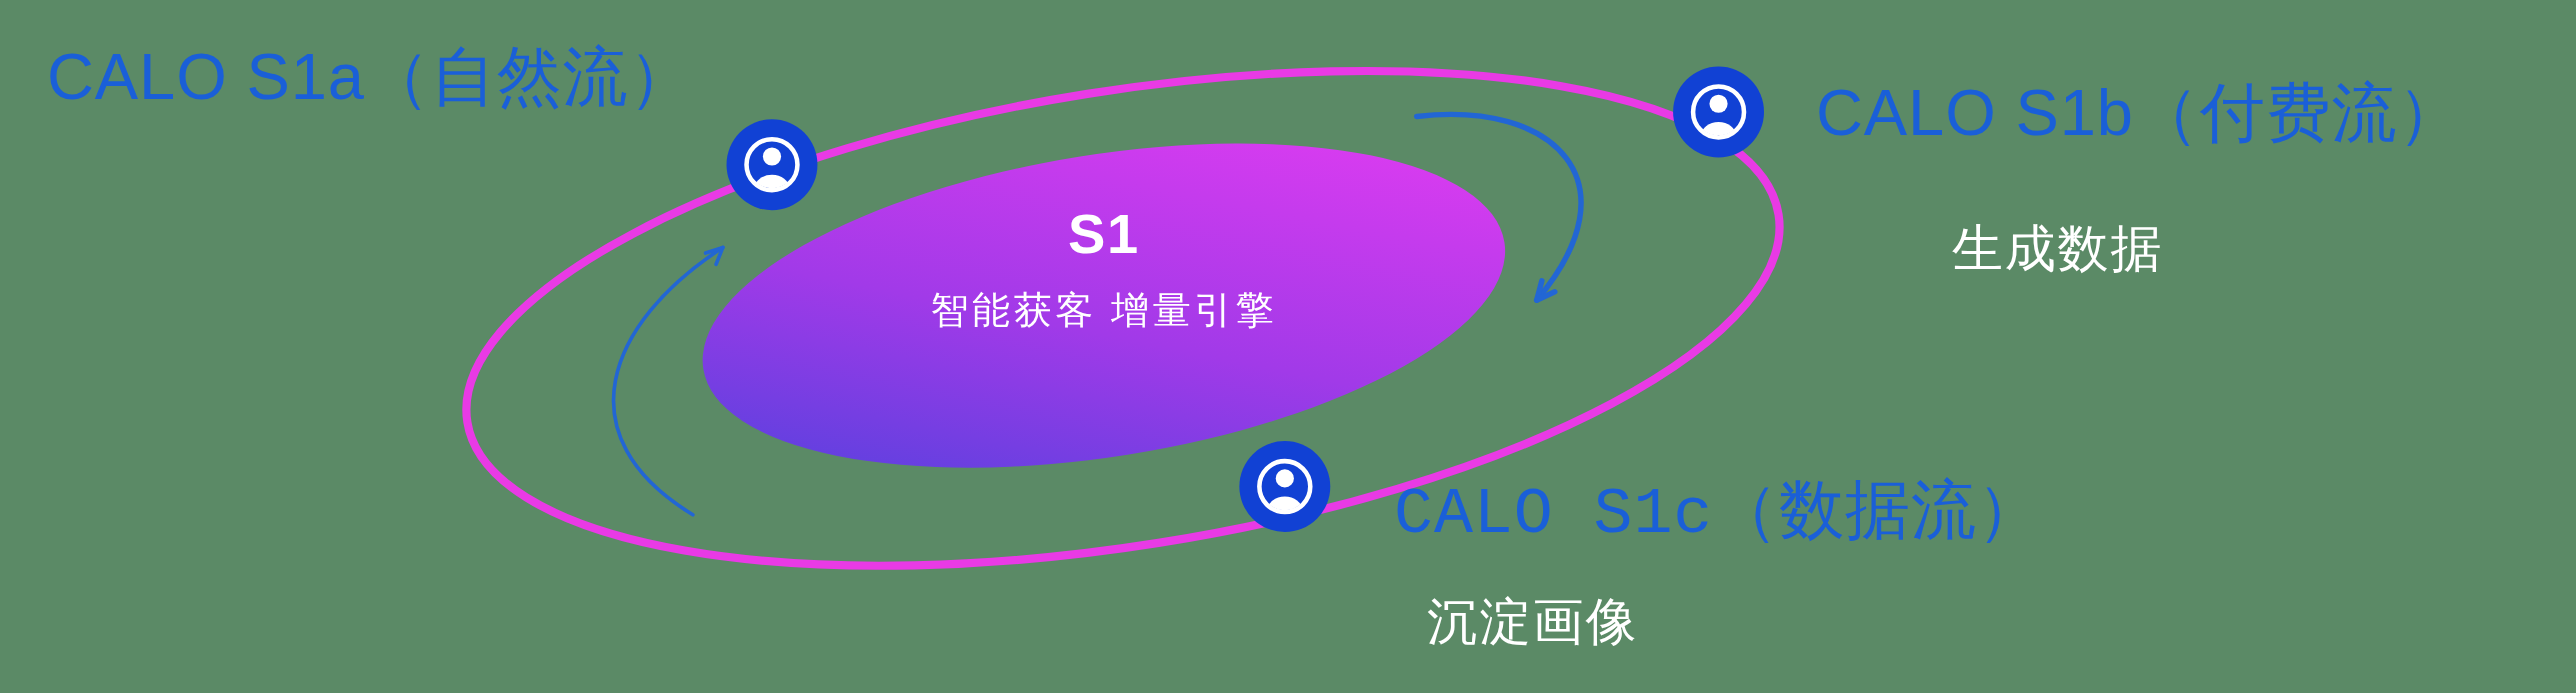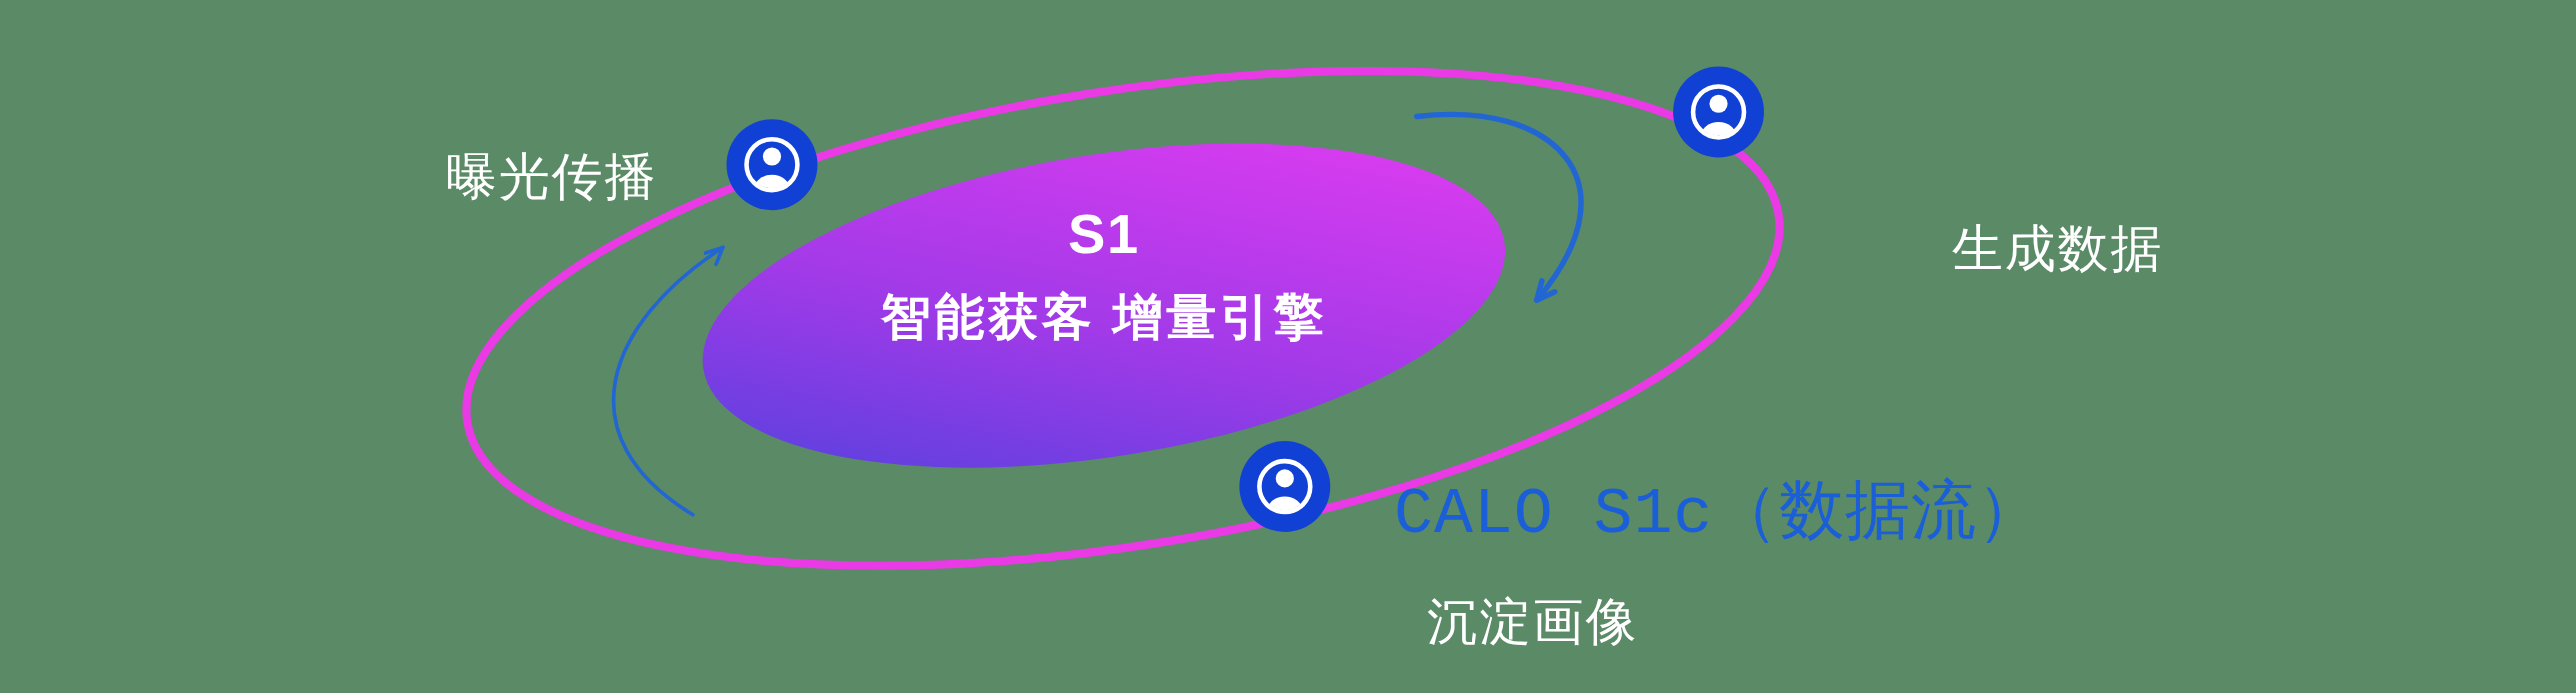--- a/index.html
+++ b/index.html
@@ -32,22 +32,22 @@
   .white-sub{color:var(--white);font-size:51px;letter-spacing:1.8px;}
   .core-title{
     color:var(--white);
     font-size:56px;
     font-weight:600;
     transform:translateX(-50%);
     letter-spacing:1.8px;
   }
   .core-subtitle{
     color:var(--white);
-    font-size:50px;
-    font-weight:700;
+    font-size:38px;
+    font-weight:400;
     transform:translateX(-50%);
     letter-spacing:3.6px;
   }
   .orbit-ring{fill:none;stroke:var(--ring);stroke-width:9;}
   .core-ellipse{fill:url(#coreGrad);}
   .arrow{fill:none;stroke:var(--arrow);stroke-linecap:round;stroke-linejoin:round;}
   .arrow-thin{stroke-width:4;}
   .arrow-thick{stroke-width:6;}
   .node-disc{fill:var(--node);}
   .gstop1{stop-color:var(--grad-start);}
@@ -94,21 +94,22 @@
     </g>
 
     <use href="#personNode" x="849" y="181"></use>
     <use href="#personNode" x="1890" y="123"></use>
     <use href="#personNode" x="1413" y="535"></use>
   </svg>
 
   <div class="label core-title" style="left:1104px; top:202px;">S1</div>
   <div class="label core-subtitle" style="left:1104px; top:289px;">智能获客  增量引擎</div>
 
-  <div class="label white-sub" style="left:446px; top:148px;">曝光传播</div>
+  <div class="label blue" style="left:47px; top:40px;">CALO S1a（自然流）</div>
 
+  <div class="label blue" style="left:1816px; top:76px;">CALO S1b（付费流）</div>
   <div class="label white-sub" style="left:1952px; top:192px;margin-top:28px;">生成数据</div>
 
   <div class="label blue" style="left:1394px; top:478px;font-family:Liberation Mono, monospace;">CALO S1c（数据流）</div>
   <div class="label white-sub" style="left:1427px; top:593px;">沉淀画像</div>
 
 </div>
 
 
 </body></html>

